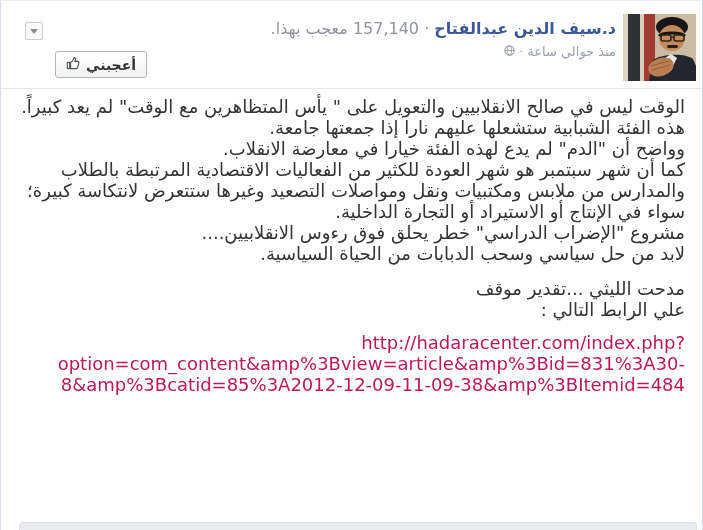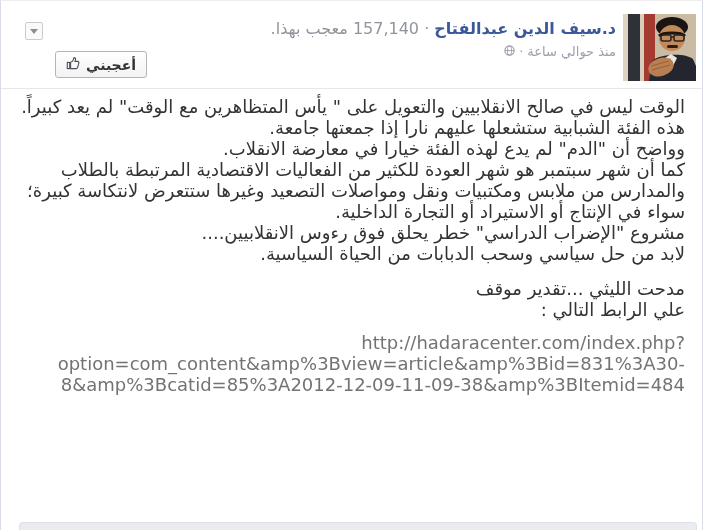--- a/index.html
+++ b/index.html
@@ -36,21 +36,21 @@
     position:absolute;top:89px;left:1px;right:1px;bottom:0;
     padding:6px 16px 0 18px;direction:rtl;text-align:right;
     font-size:18px;line-height:21px;color:#333333;overflow:hidden;
   }
   .para{margin:0;}
   .signature{margin-top:14px;}
   .link-wrap{
     margin-top:12px;direction:ltr;text-align:right;
     overflow-wrap:break-word;word-wrap:break-word;
   }
-  .post-link{color:#737373;text-decoration:none;cursor:pointer;}
+  .post-link{color:#be185d;text-decoration:none;cursor:pointer;}
   
   .strip{
     position:absolute;left:18px;right:5px;top:521px;height:14px;
     background:#eaecf2;border:1px solid #dee1ea;border-bottom:none;
     border-radius:4px 4px 0 0;
   }
 </style>
 </head>
 <body>
 

